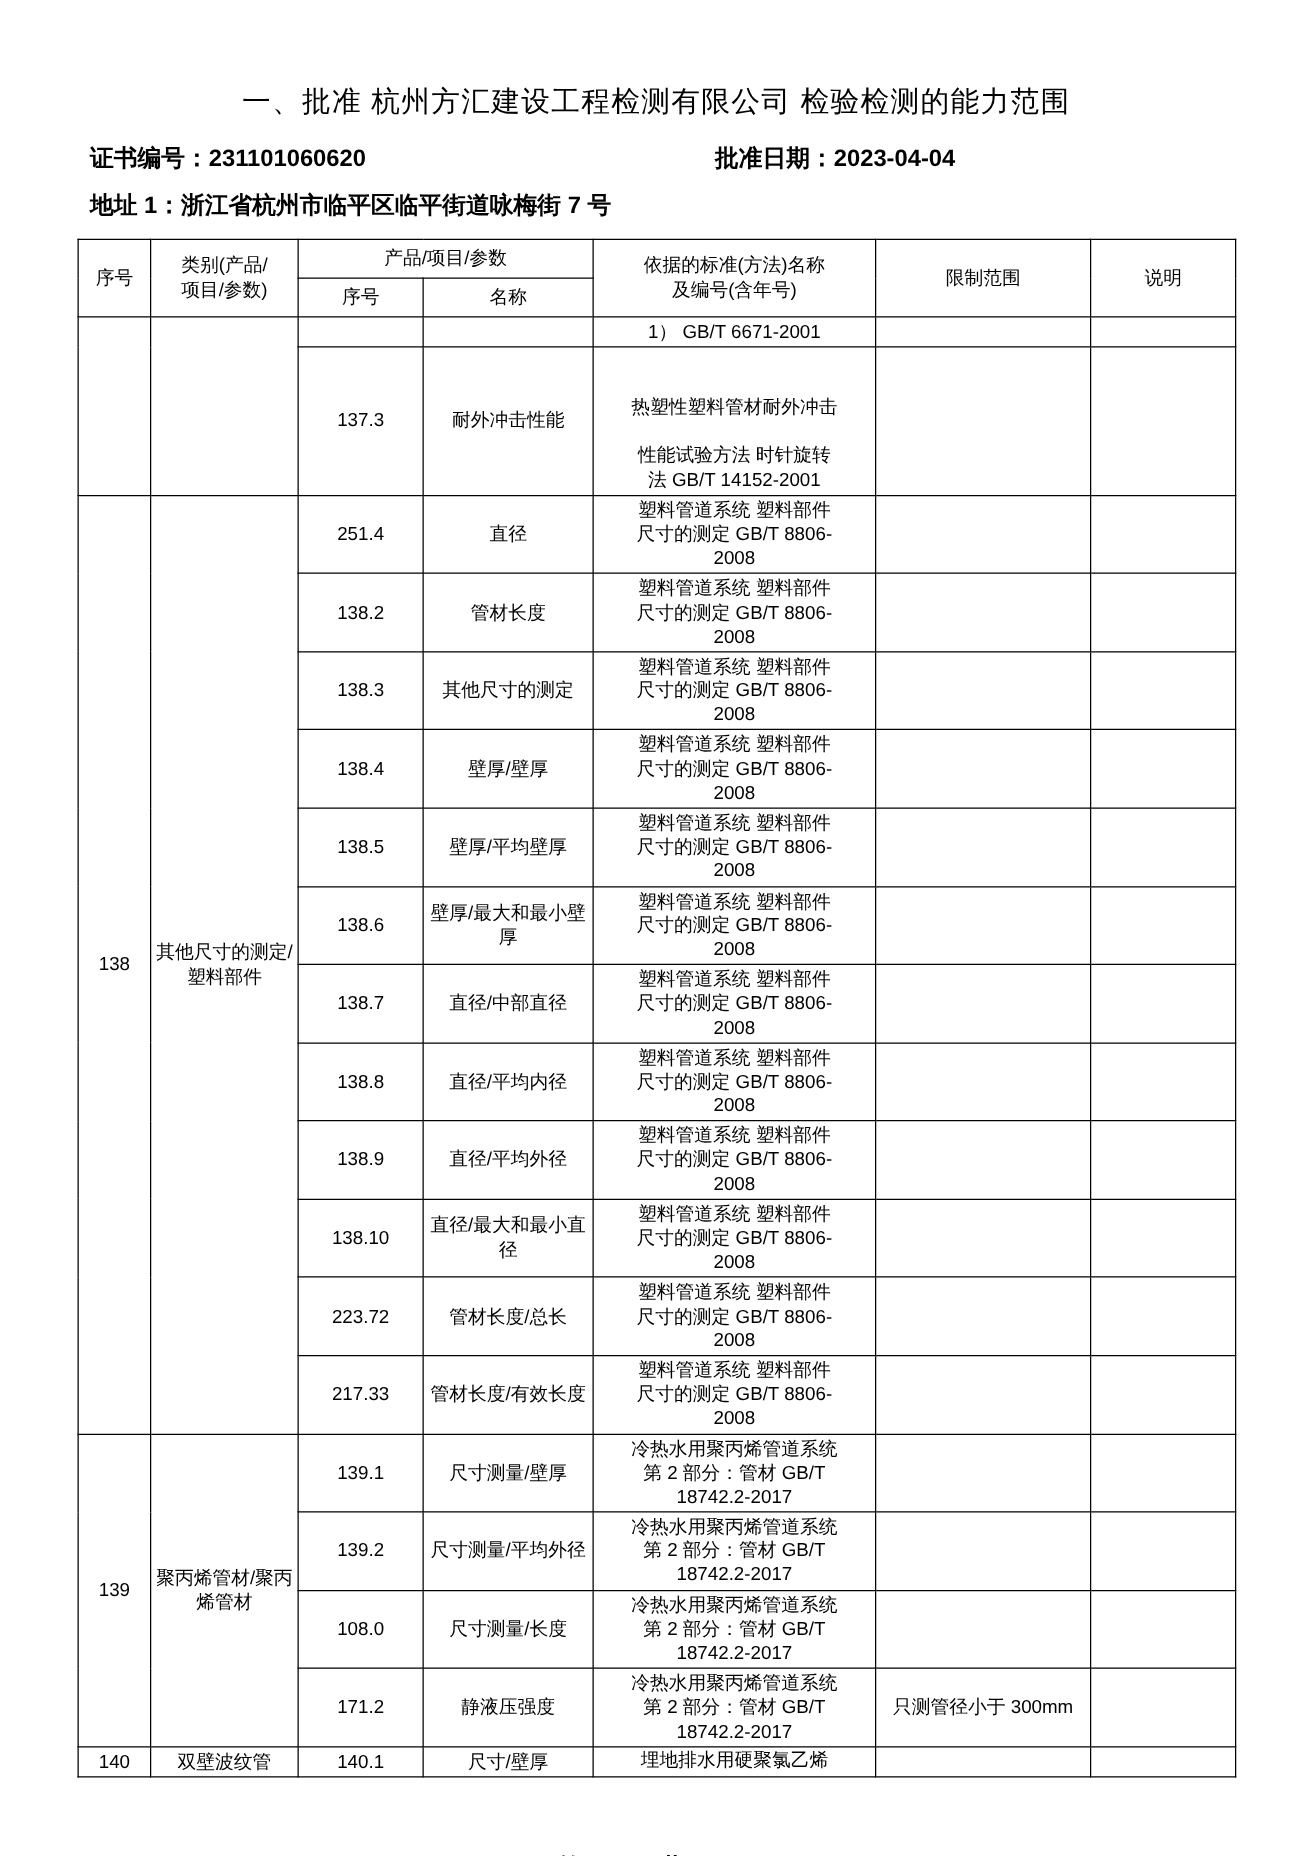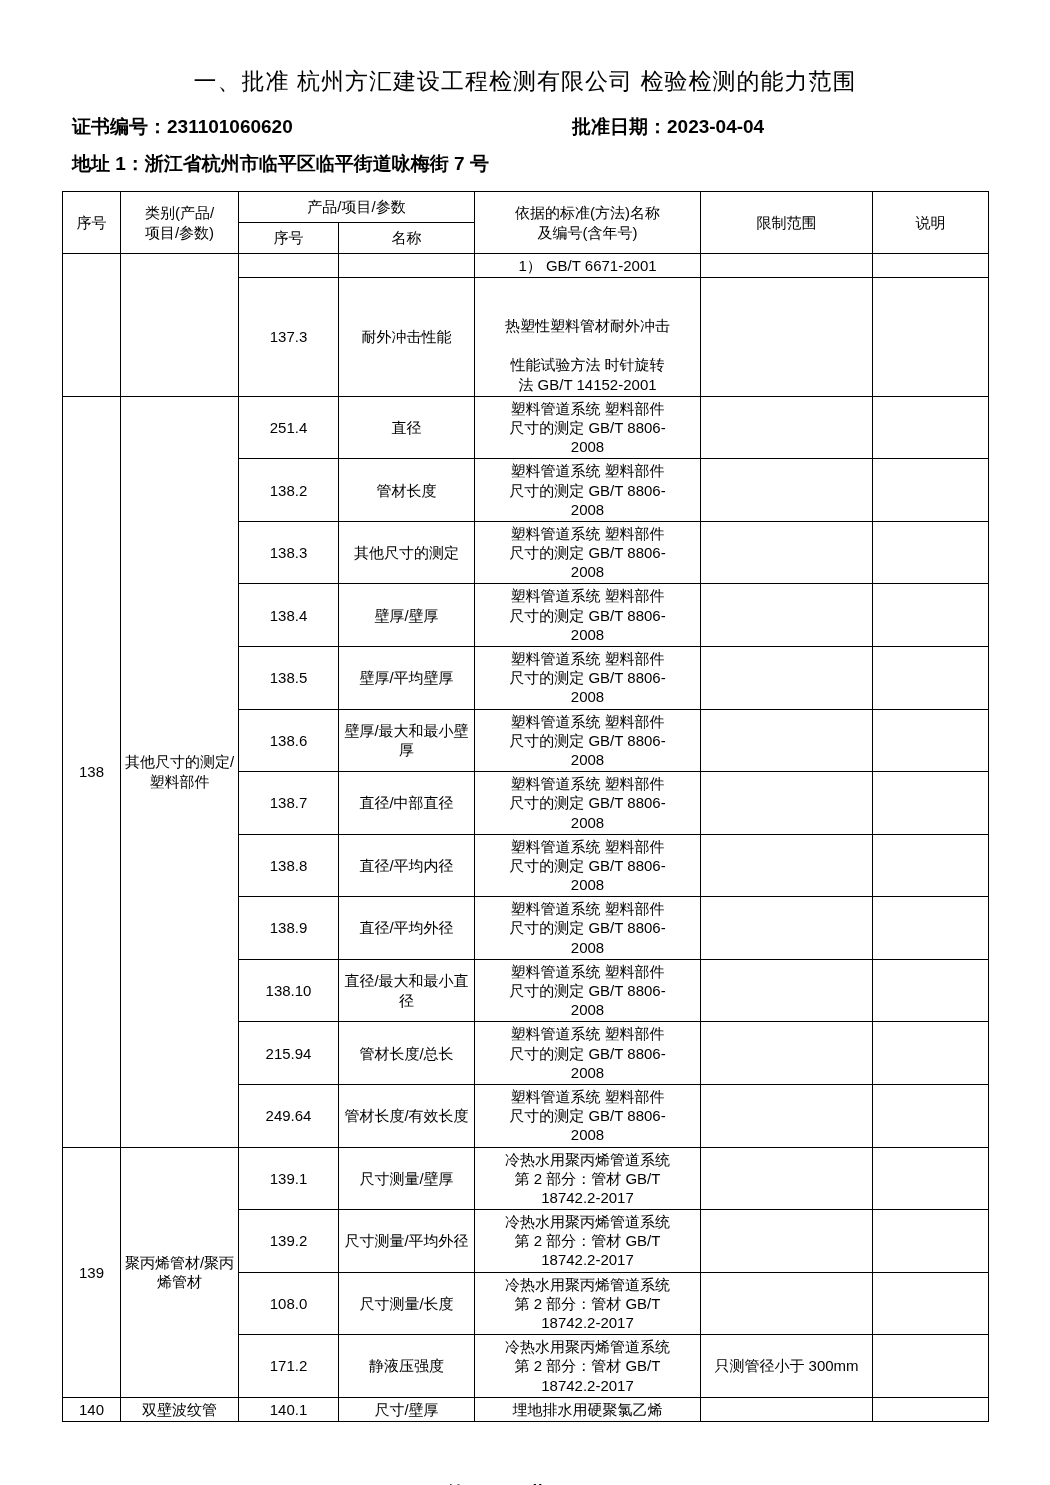--- a/index.html
+++ b/index.html
@@ -345,32 +345,32 @@
           <td>直径/最大和最小直径</td>
           <td class="std">
             <span style="display: block;">塑料管道系统 塑料部件</span>
             <span style="display: block;">尺寸的测定 GB/T 8806-</span>
             <span style="display: block; text-align: center;">2008</span>
           </td>
           <td class="limit"></td>
           <td></td>
         </tr>
         <tr>
-          <td class="subnum">215.94</td>
+          <td class="subnum">223.72</td>
           <td>管材长度/总长</td>
           <td class="std">
             <span style="display: block;">塑料管道系统 塑料部件</span>
             <span style="display: block;">尺寸的测定 GB/T 8806-</span>
             <span style="display: block; text-align: center;">2008</span>
           </td>
           <td class="limit"></td>
           <td></td>
         </tr>
         <tr>
-          <td class="subnum">249.64</td>
+          <td class="subnum">217.33</td>
           <td>管材长度/有效长度</td>
           <td class="std">
             <span style="display: block;">塑料管道系统 塑料部件</span>
             <span style="display: block;">尺寸的测定 GB/T 8806-</span>
             <span style="display: block; text-align: center;">2008</span>
           </td>
           <td class="limit"></td>
           <td></td>
         </tr>
         <tr>
@@ -418,21 +418,21 @@
           </td>
           <td class="limit">只测管径小于 300mm</td>
           <td></td>
         </tr>
         <tr>
           <td class="num" rowspan="1">140</td>
           <td rowspan="1">双壁波纹管</td>
           <td class="subnum">140.1</td>
           <td>尺寸/壁厚</td>
           <td class="std">
-            <span style="display: block; ">埋地排水用硬聚氯乙烯</span>
+            <span style="display: block;  font-family: Liberation Serif, serif;">埋地排水用硬聚氯乙烯</span>
           </td>
           <td class="limit"></td>
           <td></td>
         </tr>
       </tbody>
   </table>
 
   <div class="footer">第 30 页 共 84 页</div>
 </div>
 

